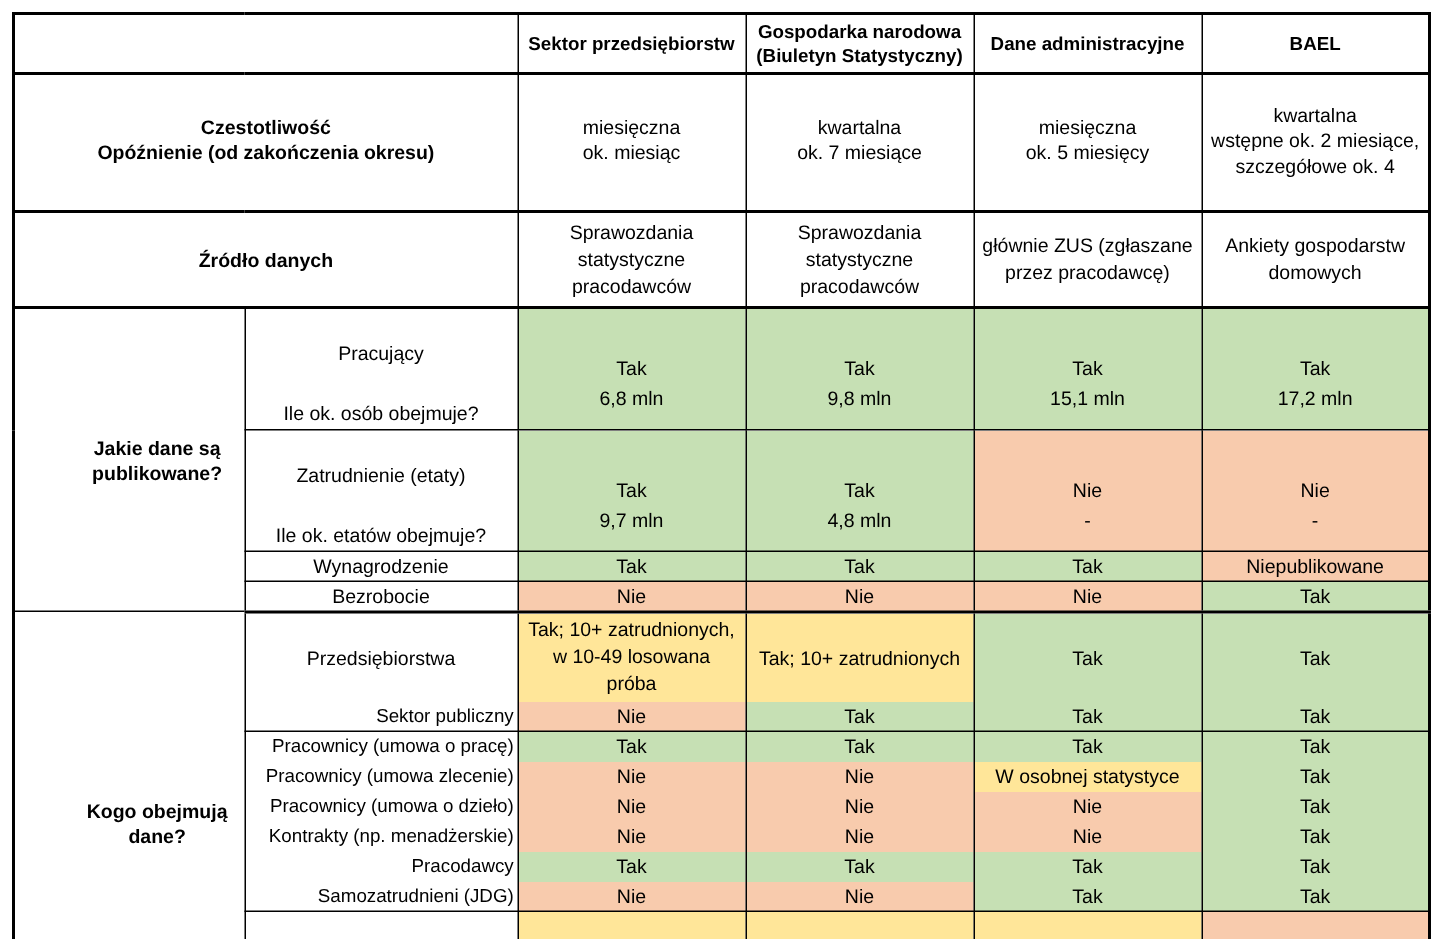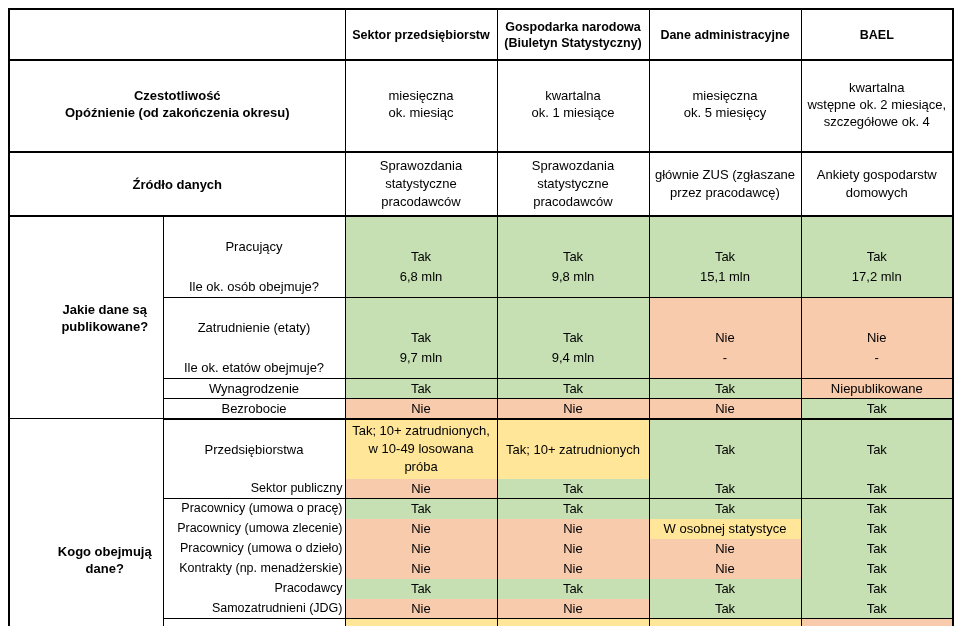--- a/index.html
+++ b/index.html
@@ -32,42 +32,42 @@
   <colgroup>
     <col style="width:154px">
         <col style="width:182px">
         <col style="width:152px">
     <col style="width:152px">
         <col style="width:152px">
         <col style="width:152px">
   </colgroup>
 
   <tbody>
-        <tr class="hb2" style="height:51px">
+        <tr class="hb2" style="height:40px">
     <th colspan="2"></th>
     <th>Sektor przedsiębiorstw</th>
     <th>Gospodarka narodowa
 (Biuletyn Statystyczny)</th>
     <th>Dane administracyjne</th>
     <th>BAEL</th>
   </tr>
 
   <tr class="hb2" style="height:80px">
     <td colspan="2">
       <div class="fcell">
         <div class="blab">Czestotliwość</div>
         <div class="blab">Opóźnienie (od zakończenia okresu)</div>
       </div>
     </td>
     <td><div class="fcell">
       <div>miesięczna</div>
       <div>ok. miesiąc</div></div></td>
     <td><div class="fcell">
       <div>kwartalna</div>
-      <div>ok. 1 miesiące</div></div></td>
+      <div>ok. 7 miesiące</div></div></td>
     <td><div class="fcell">
       <div>miesięczna</div>
       <div>ok. 5 miesięcy</div></div></td>
     <td><div class="fcell">
       <div>kwartalna</div>
       <div>wstępne ok. 2 miesiące,
 szczegółowe ok. 4</div></div></td>
   </tr>
 
   <tr class="hb2" style="height:64px">
@@ -99,21 +99,21 @@
     <td class="two g">
       <span>Tak</span><br><span>17,2 mln</span></td>
   </tr>
   <tr class="hb" style="height:42px">
     <td class="two">
       <span>Zatrudnienie (etaty)</span><br>
       <span>Ile ok. etatów obejmuje?</span></td>
     <td class="two g">
       <span>Tak</span><br><span>9,7 mln</span></td>
     <td class="two g">
-      <span>Tak</span><br><span>9,4 mln</span></td>
+      <span>Tak</span><br><span>4,8 mln</span></td>
     <td class="two o">
       <span>Nie</span><br><span>-</span></td>
     <td class="two o">
       <span>Nie</span><br><span>-</span></td>
   </tr>
   <tr class="hb" style="height:20px">
     <td>Wynagrodzenie</td>
     <td class="g">Tak</td>
     <td class="g">Tak</td>
     <td class="g">Tak</td>

